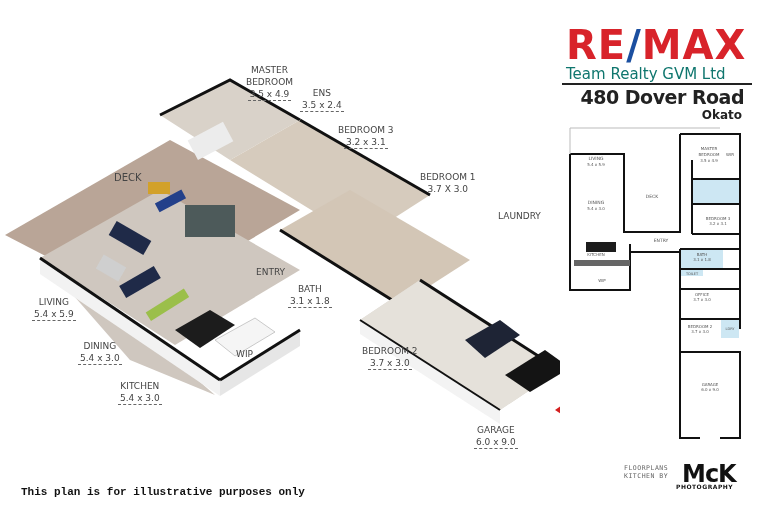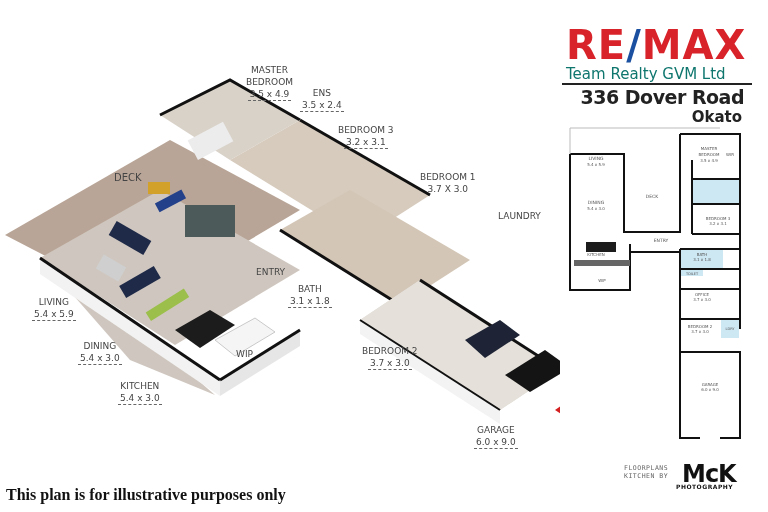--- a/index.html
+++ b/index.html
@@ -5,25 +5,25 @@
   html,body{margin:0;padding:0;}
   body{width:768px;height:512px;background:#ffffff;position:relative;overflow:hidden;font-family:"Liberation Sans",sans-serif;color:#333;}
   .abs{position:absolute;}
   
   .brand{left:566px;top:26px;width:180px;}
   .remax{font-family:"DejaVu Sans",sans-serif;font-weight:bold;font-size:40px;letter-spacing:1px;line-height:38px;color:#d8232a;white-space:nowrap;}
   .remax .slash{color:#1b4fa0;}
   .team{font-family:"DejaVu Sans",sans-serif;font-size:15px;color:#0f766e;margin-top:1px;white-space:nowrap;}
   .rule{position:absolute;left:562px;top:83px;width:190px;height:2px;background:#222;}
   .addr{right:24px;top:86px;font-family:"DejaVu Sans",sans-serif;font-weight:bold;font-size:19px;color:#222;white-space:nowrap;text-align:right;letter-spacing:-0.5px;}
-  .suburb{right:26px;top:108px;font-family:"DejaVu Sans",sans-serif;font-weight:bold;font-size:15px;color:#222;}
+  .suburb{right:26px;top:108px;font-family:"DejaVu Sans",sans-serif;font-weight:bold;font-size:12px;color:#222;}
   
   .lbl{font-family:"DejaVu Sans",sans-serif;font-size:9px;color:#444;text-align:center;line-height:12px;white-space:nowrap;}
   .lbl .dim{border-bottom:1px dashed #666;display:inline-block;padding:0 2px;}
-  .disclaimer{left:6px;top:486px;font-family:Liberation Serif, serif;font-weight:bold;font-size:16px;color:#111;}
+  .disclaimer{left:21px;top:486px;font-family:Liberation Mono, monospace;font-weight:bold;font-size:11px;color:#111;}
   .mck{left:624px;top:464px;}
   .mck .small{font-family:"DejaVu Sans Mono",monospace;font-size:6.5px;color:#666;letter-spacing:0.5px;line-height:8px;}
   .mck .big{position:absolute;left:58px;top:-4px;font-family:"DejaVu Sans",sans-serif;font-weight:bold;font-size:24px;color:#111;letter-spacing:-1px;}
   .mck .photo{position:absolute;left:52px;top:19px;font-family:"DejaVu Sans",sans-serif;font-weight:bold;font-size:6px;color:#111;letter-spacing:0.5px;}
   .fp{font-family:"DejaVu Sans",sans-serif;font-size:4.5px;color:#555;text-align:center;line-height:6px;}
   svg text{font-family:"DejaVu Sans",sans-serif;}
 </style>
 </head>
 <body>
 
@@ -132,21 +132,21 @@
 <div class="abs lbl" style="left:474px;top:424px;">
   <div>GARAGE</div>
   <div class="dim">6.0 x 9.0</div>
 </div>
 
 <div class="abs brand">
   <div class="remax"><span>RE</span><span class="slash">/</span><span>MAX</span></div>
   <div class="team">Team Realty GVM Ltd</div>
 </div>
 <div class="rule"></div>
-<div class="abs addr">336 Dover Road</div>
+<div class="abs addr">480 Dover Road</div>
 <div class="abs suburb">Okato</div>
 
 <svg class="abs" style="left:566px;top:124px" width="190" height="316" viewBox="0 0 190 316">
   <g stroke="#111" stroke-width="2" fill="none">
 
     <polyline points="4,30 4,166 64,166 64,120"></polyline>
     <polyline points="4,30 58,30 58,108 114,108 114,10"></polyline>
     <line x1="4" y1="4" x2="154" y2="4" stroke="#bbb" stroke-width="1"></line>
     <line x1="4" y1="4" x2="4" y2="30" stroke="#bbb" stroke-width="1"></line>
 

